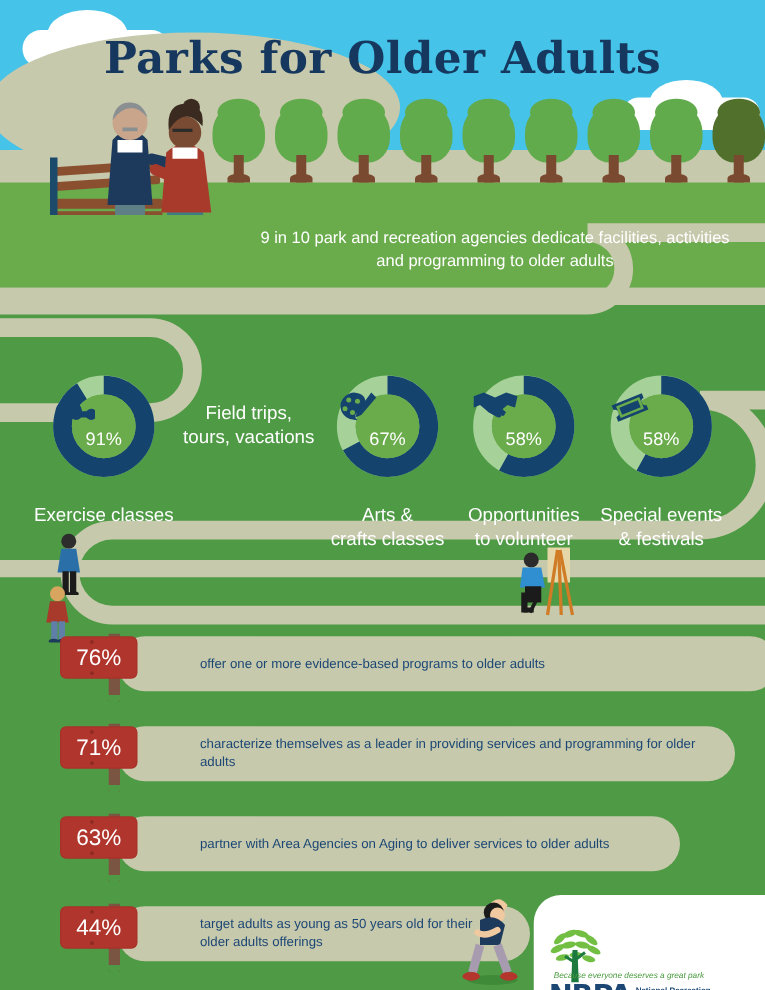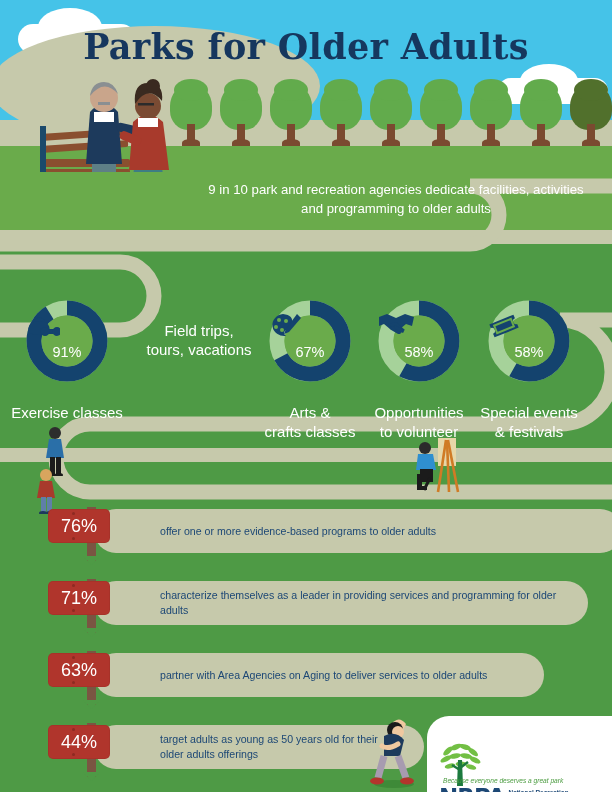--- a/index.html
+++ b/index.html
@@ -261,21 +261,21 @@
     <path d="M10 20 h15 l3 16 h-20z" fill="#2f8fd0"></path>
     <rect x="12" y="35" width="13" height="13" fill="#1b1b1b"></rect>
     <rect x="9" y="40" width="5" height="16" fill="#1b1b1b"></rect>
     <rect x="11" y="52" width="8" height="4" fill="#1b1b1b"></rect>
     <path d="M22 44 l-6 12" stroke="#1b1b1b" stroke-width="3" fill="none"></path>
   </svg>
 
 
   <div class="donuts">
 
-    <div class="donut-wrap" style="left:8px">
+    <div class="donut-wrap" style="left:24px">
       <div class="donut">
         <svg width="82" height="82" viewBox="0 0 82 82">
           <circle cx="41" cy="41" r="33" fill="#6aab4b"></circle>
           <circle cx="41" cy="41" r="33" fill="none" stroke="#a6d29a" stroke-width="15"></circle>
           <circle cx="41" cy="41" r="33" fill="none" stroke="#14436e" stroke-width="15" stroke-dasharray="188.7 207.3" transform="rotate(-90 41 41)"></circle>
           <circle cx="41" cy="41" r="25.5" fill="#6aab4b"></circle>
         </svg>
         <div class="ic">
           <svg width="34" height="26" viewBox="0 0 34 26">
             <path d="M8 9 a6 6 0 0 1 11 0 z" fill="#14436e"></path>

